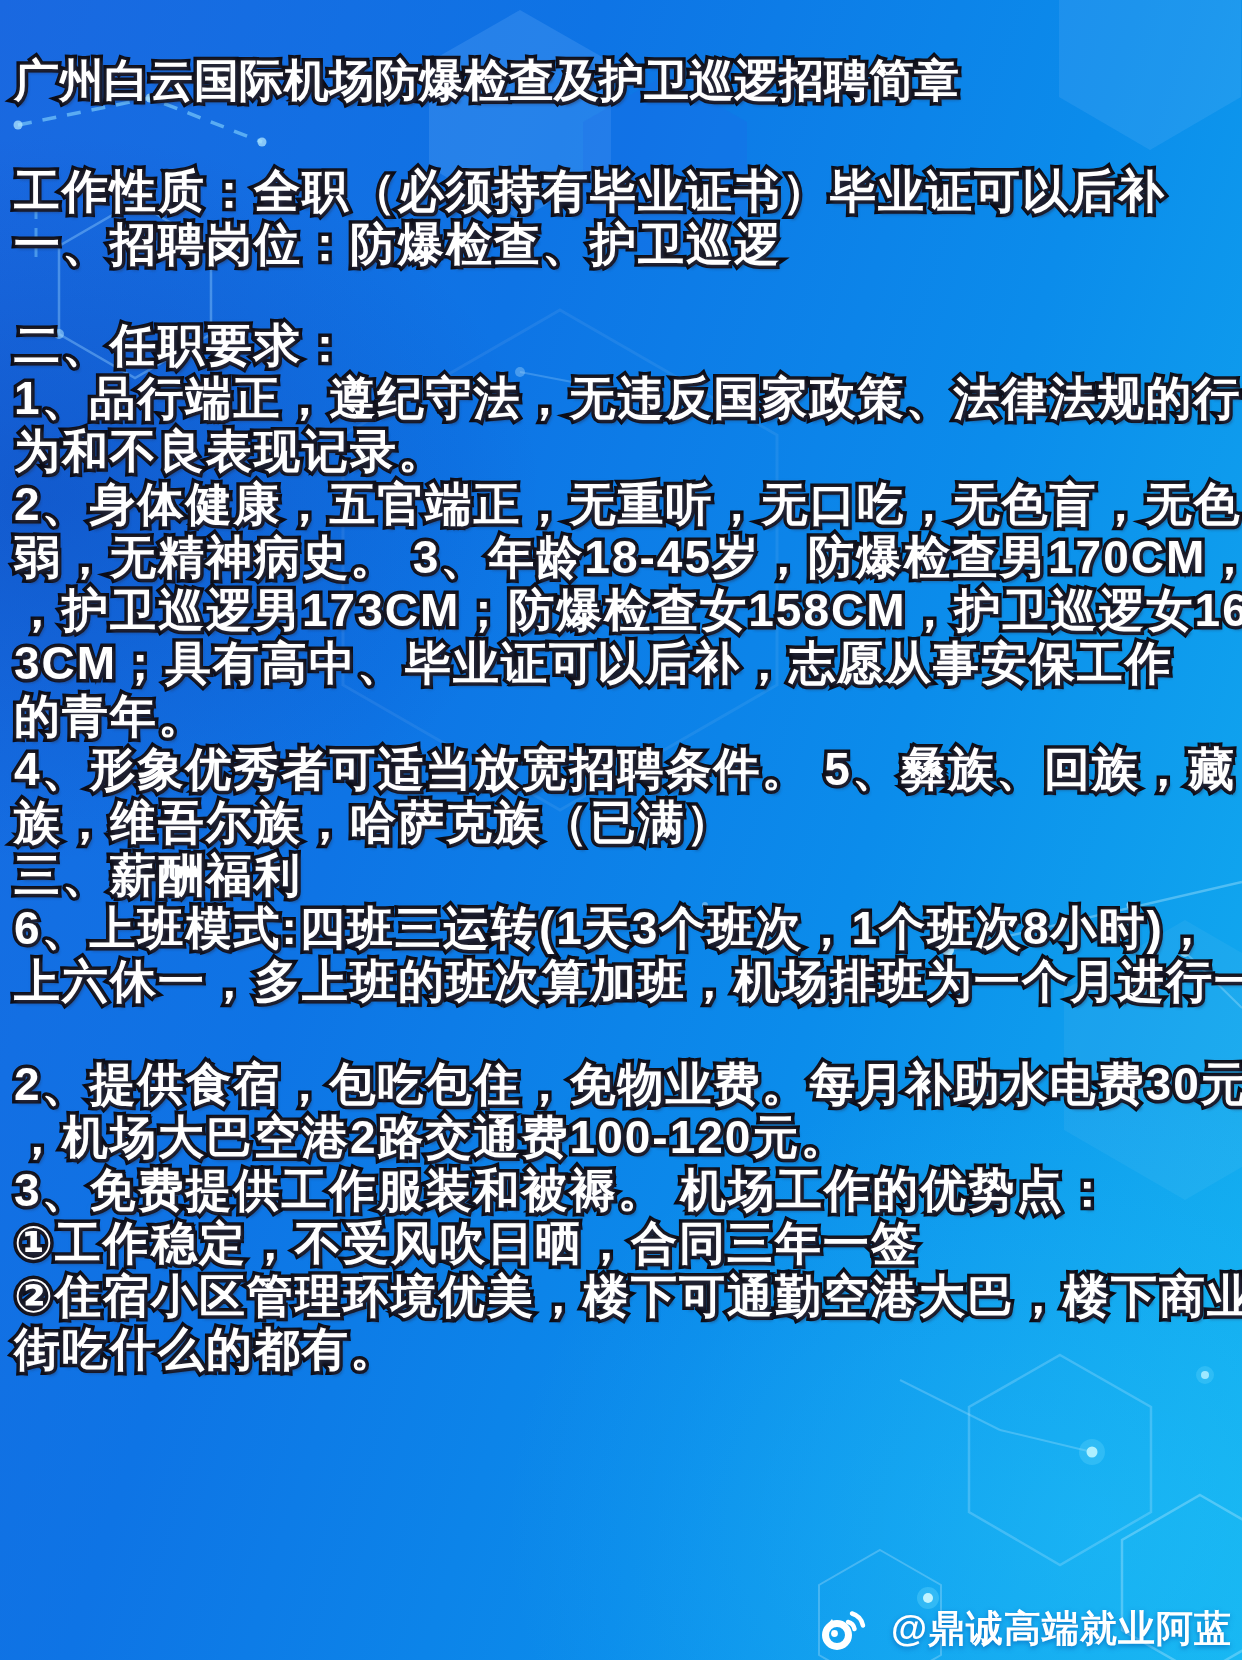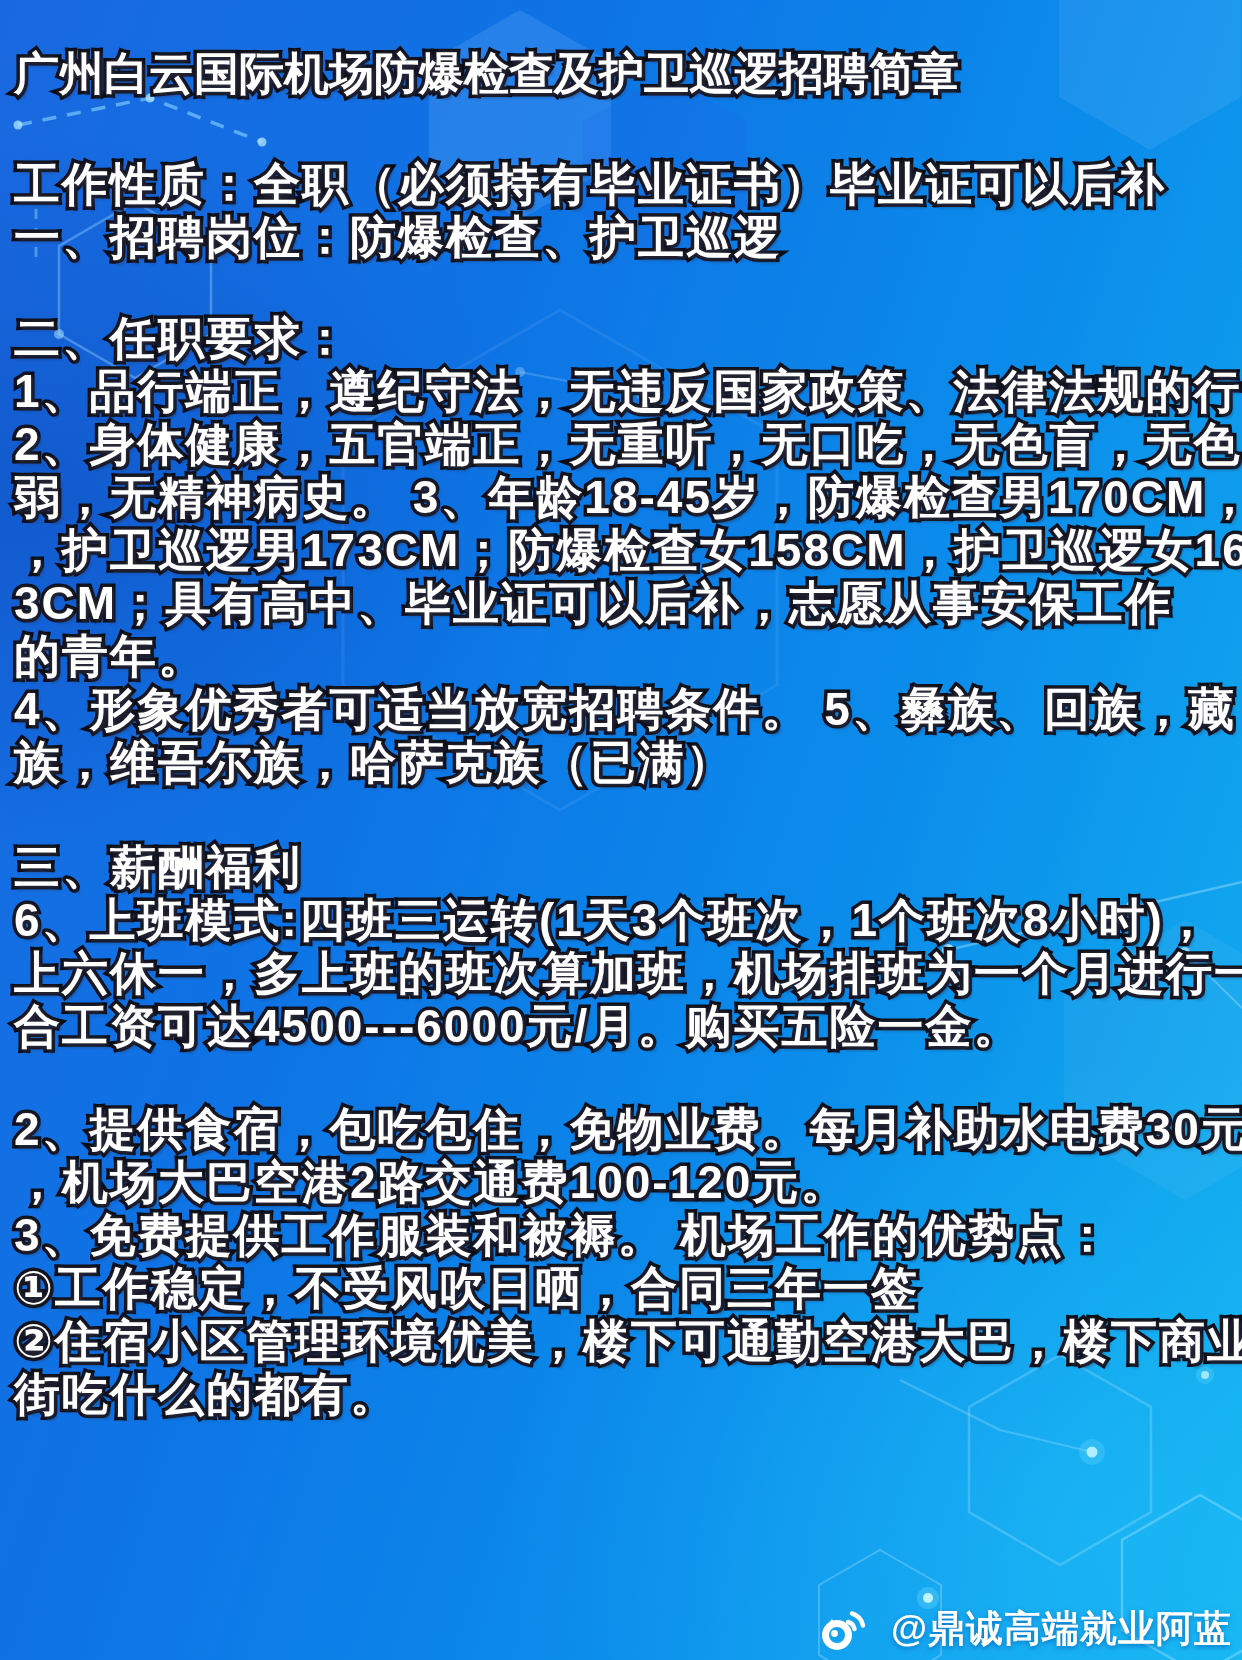--- a/index.html
+++ b/index.html
@@ -5,31 +5,31 @@
   html,body{margin:0;padding:0;}
   body{width:1242px;height:1660px;font-family:"Liberation Sans","DejaVu Sans",sans-serif;}
   .poster{
     position:relative;width:1242px;height:1660px;overflow:hidden;
     background:
       radial-gradient(950px 750px at 88% 92%, rgba(45,205,255,0.30), rgba(45,205,255,0) 62%),
       radial-gradient(760px 560px at 4% 30%, rgba(8,45,155,0.28), rgba(8,45,155,0) 65%),
       linear-gradient(108deg,#1a68e0 0%,#0e74e5 34%,#0b8ceb 64%,#13b3f0 100%);
   }
   .decor{position:absolute;inset:0;width:1242px;height:1660px;}
-  .content{position:absolute;top:9px;left:0;width:100%;padding:38px 0 0 14px;box-sizing:border-box;}
+  .content{position:absolute;top:16px;left:0;width:100%;padding:38px 0 0 14px;box-sizing:border-box;}
   .line{
     font-size:46px;line-height:53px;font-weight:800;color:#ffffff;
     letter-spacing:2px;white-space:nowrap;
     -webkit-text-stroke:7px #0c0c16;paint-order:stroke fill;
     text-shadow:3px 4px 3px rgba(40,45,70,0.45), 0 0 5px rgba(150,150,165,0.35);
   }
   .title{font-size:45px;letter-spacing:0;}
   .sec-title-gap{margin-top:58px;}
   .sec-a{margin-bottom:48px;}
-  .sec-b{margin-bottom:52px;}
+  .sec-b{}
   .sec-c{margin-bottom:50px;}
   .watermark{
     position:absolute;right:10px;bottom:6px;display:flex;align-items:center;gap:22px;
     color:#ffffff;font-size:37px;font-weight:600;letter-spacing:1px;
     text-shadow:0 2px 5px rgba(0,70,160,0.55);
   }
   .wm-icon{width:52px;height:46px;flex:0 0 auto;}
 </style>
 </head>
 <body>
@@ -84,34 +84,34 @@
     <div class="line title">广州白云国际机场防爆检查及护卫巡逻招聘简章</div>
 
     <div class="sec-title-gap sec-a">
       <div class="line">工作性质：全职（必须持有毕业证书）毕业证可以后补</div>
       <div class="line">一、招聘岗位：防爆检查、护卫巡逻</div>
     </div>
 
     <div class="sec-b">
       <div class="line">二、任职要求：</div>
       <div class="line">1、品行端正，遵纪守法，无违反国家政策、法律法规的行</div>
+      <div class="line">为和不良表现记录。</div>
       <div class="line">2、身体健康，五官端正，无重听，无口吃，无色盲，无色</div>
       <div class="line">弱，无精神病史。 3、年龄18-45岁，防爆检查男170CM，</div>
       <div class="line">，护卫巡逻男173CM；防爆检查女158CM，护卫巡逻女16</div>
       <div class="line">3CM；具有高中、毕业证可以后补，志愿从事安保工作</div>
       <div class="line">的青年。</div>
       <div class="line">4、形象优秀者可适当放宽招聘条件。 5、彝族、回族，藏</div>
       <div class="line">族，维吾尔族，哈萨克族（已满）</div>
     </div>
 
     <div class="sec-c">
       <div class="line">三、薪酬福利</div>
       <div class="line">6、上班模式:四班三运转(1天3个班次，1个班次8小时)，</div>
       <div class="line">上六休一，多上班的班次算加班，机场排班为一个月进行一</div>
-      <div class="line">合工资可达4500---6000元/月。购买五险一金。</div>
     </div>
 
     <div>
       <div class="line">2、提供食宿，包吃包住，免物业费。每月补助水电费30元</div>
       <div class="line">，机场大巴空港2路交通费100-120元。</div>
       <div class="line">3、免费提供工作服装和被褥。 机场工作的优势点：</div>
       <div class="line">①工作稳定，不受风吹日晒，合同三年一签</div>
       <div class="line">②住宿小区管理环境优美，楼下可通勤空港大巴，楼下商业</div>
       <div class="line">街吃什么的都有。</div>
     </div>

